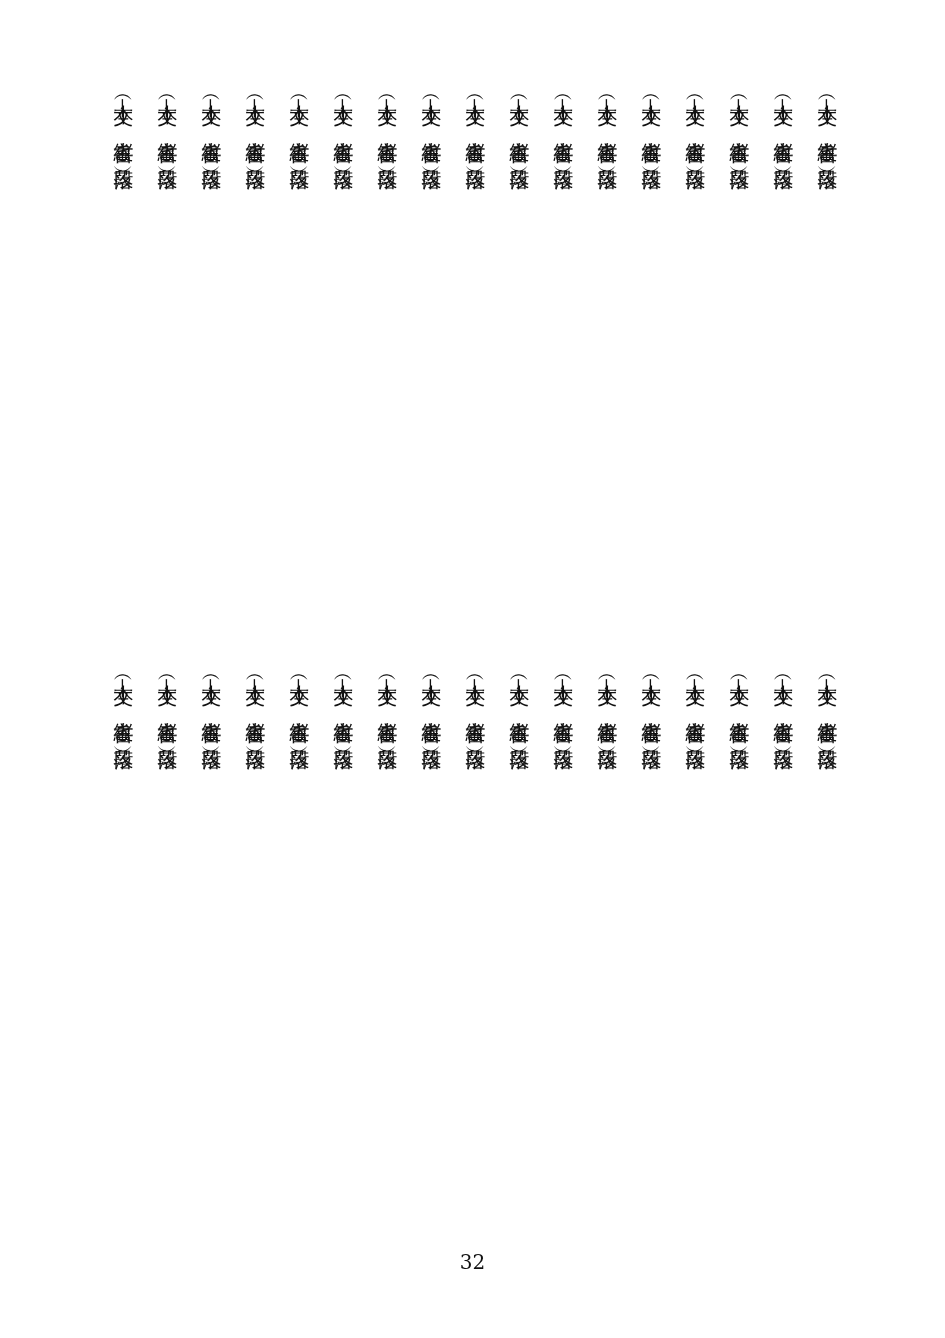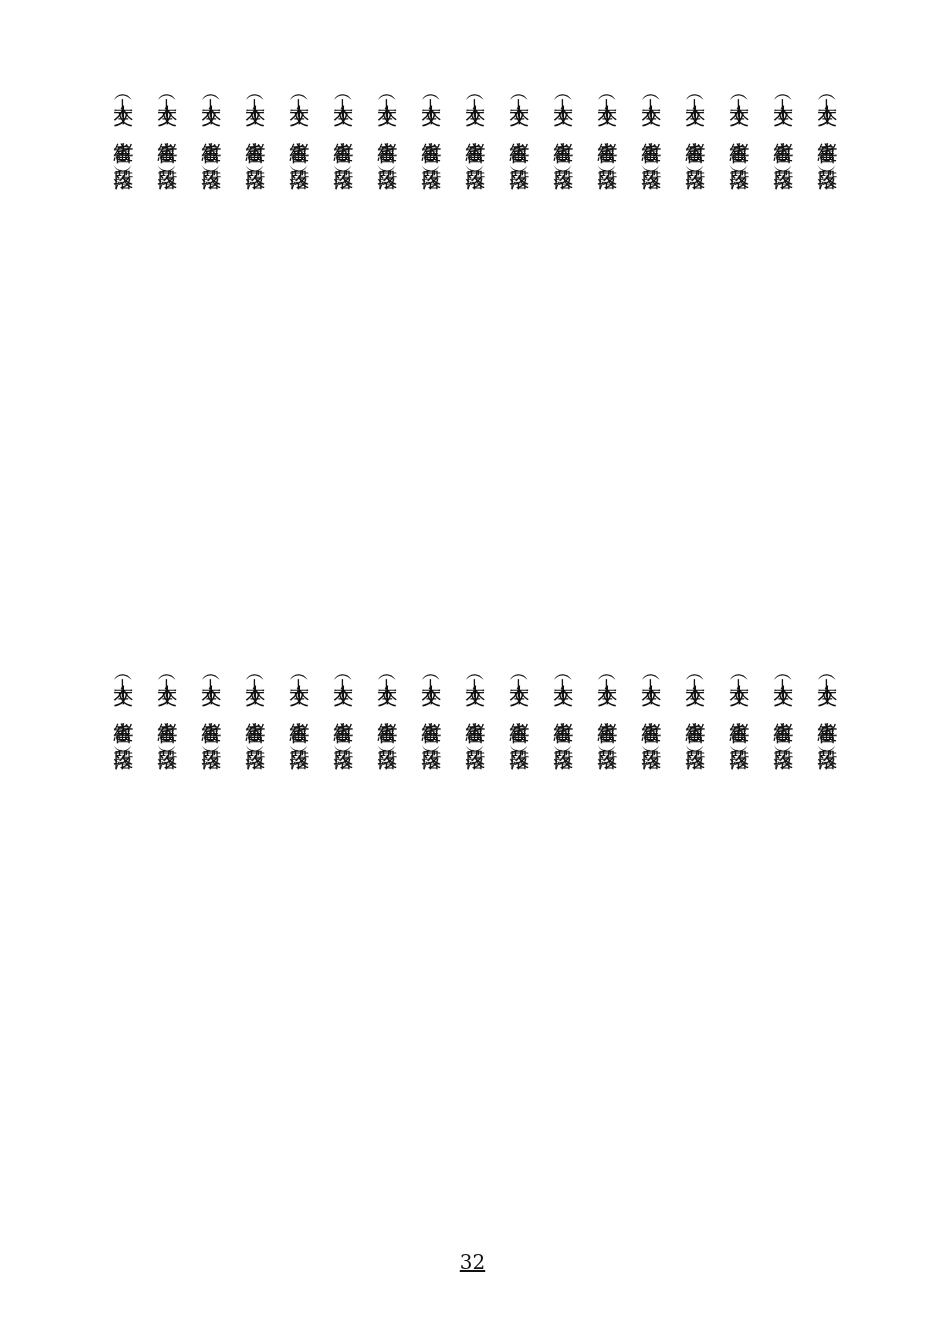--- a/index.html
+++ b/index.html
@@ -4,21 +4,21 @@
   <style>
     html, body { margin: 0; padding: 0; background: #ffffff; }
     body { width: 945px; height: 1338px; position: relative; overflow: hidden;
            font-family: "DejaVu Serif", serif; color: #111; }
     .block { position: absolute; writing-mode: vertical-rl; font-size: 20px;
              line-height: 44px; letter-spacing: 1px; }
     .block.top { top: 88px; right: 95px; height: 540px; width: 760px; }
     .block.bottom { top: 668px; right: 95px; height: 540px; width: 760px; }
     .col { display: block; }
     .page-number { position: absolute; top: 1250px; left: 0; width: 945px;
-                   text-align: center; font-size: 20px; text-decoration: underline; }
+                   text-align: center; font-size: 20px; }
   </style>
 </head>
 <body>
 
 <div class="block top">
   <span class="col">（本文 — 縦書き段落）</span>
   <span class="col">（本文 — 縦書き段落）</span>
   <span class="col">（本文 — 縦書き段落）</span>
   <span class="col">（本文 — 縦書き段落）</span>
   <span class="col">（本文 — 縦書き段落）</span>

